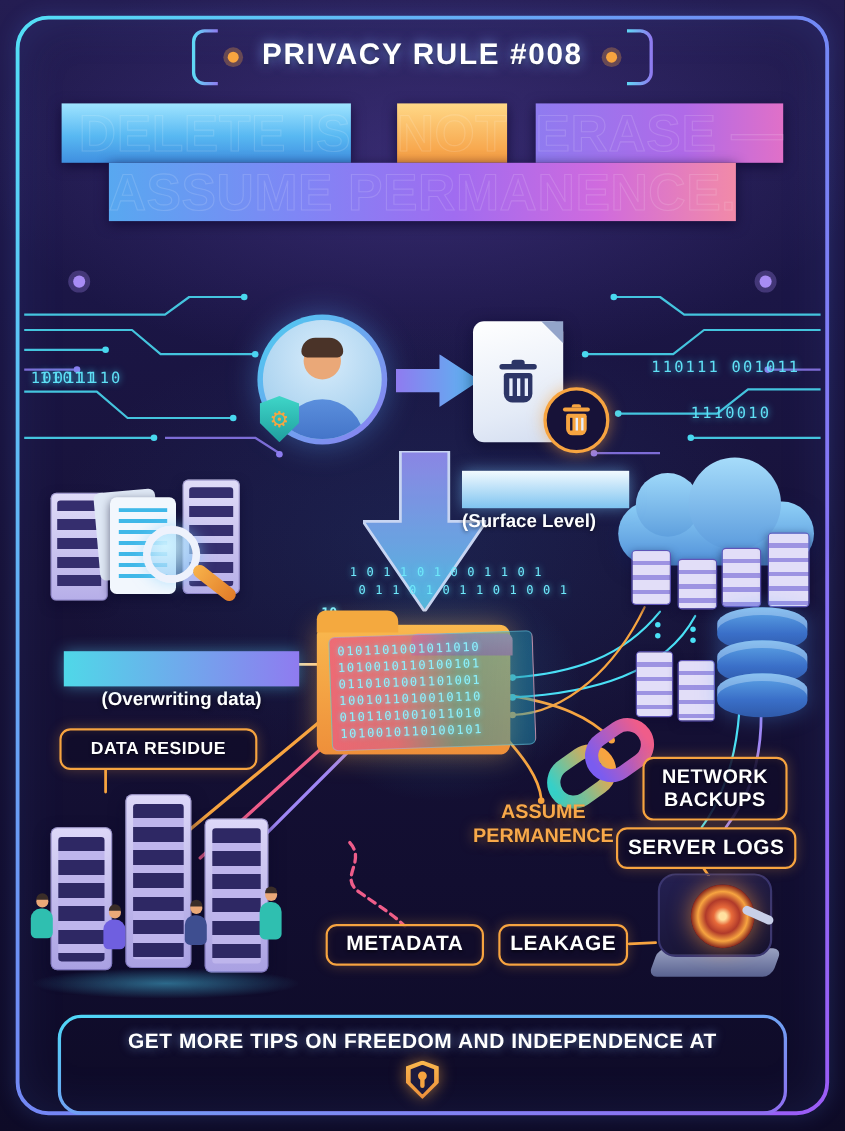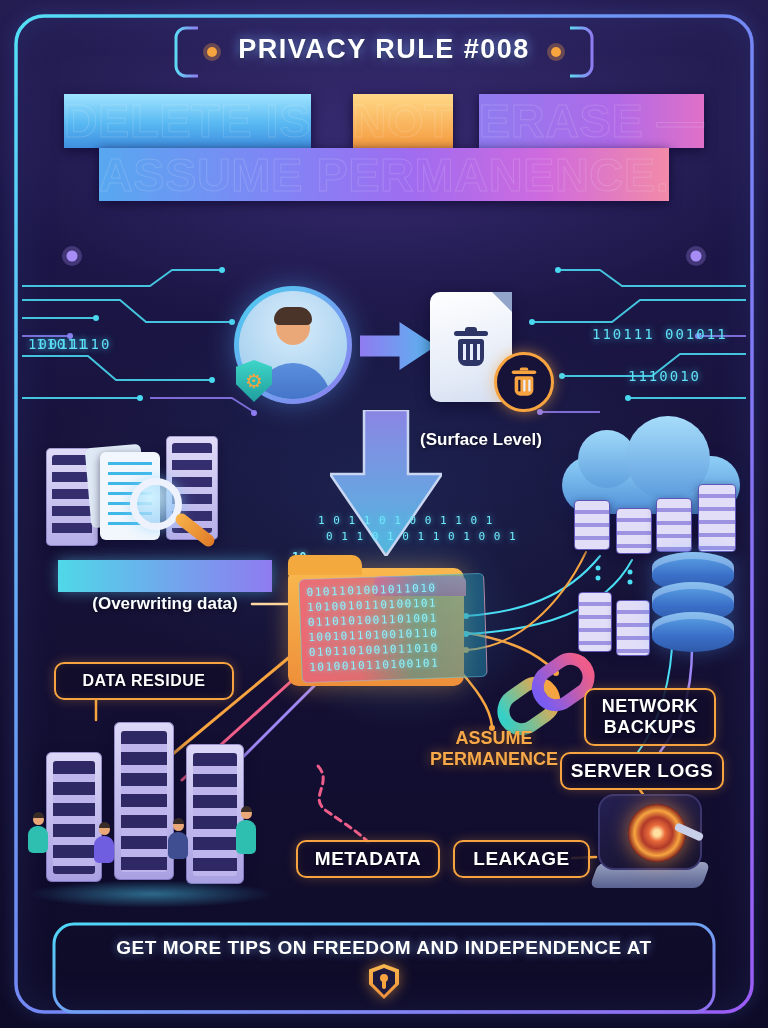--- a/index.html
+++ b/index.html
@@ -20,21 +20,21 @@
     box-shadow:inset 0 0 46px rgba(80,110,220,.16),0 0 18px rgba(90,140,255,.18);}
 
   
   .badge-label{position:absolute;top:34px;left:0;right:0;text-align:center;z-index:3;
     font-size:27px;font-weight:bold;color:#ffffff;letter-spacing:1.5px;
     text-shadow:0 0 12px rgba(130,170,255,.85),0 2px 4px rgba(0,0,0,.6);}
   .title{position:absolute;top:94px;left:0;right:0;text-align:center;z-index:3;line-height:1.14;}
   .t-line{font-size:47px;font-weight:800;letter-spacing:.5px;
     filter:drop-shadow(0 3px 6px rgba(15,8,50,.85));}
   .t-line span{display:inline-block;-webkit-text-stroke:1px rgba(255,255,255,.14);}
-  .t-seg1{background:linear-gradient(180deg,#9fe4ff 0%,#58b8f2 55%,#3f8fe0 100%);margin-right:28px;}
+  .t-seg1{background:linear-gradient(180deg,#9fe4ff 0%,#58b8f2 55%,#3f8fe0 100%);margin-right:28px;padding-left:16px;}
   .t-not{background:linear-gradient(180deg,#ffd887 0%,#f59a3e 100%);margin-right:12px;}
   .t-seg2{background:linear-gradient(90deg,#8f7bf0 0%,#b06ae8 60%,#e070c8 100%);}
   .t-l2{background:linear-gradient(90deg,#58a8f0 0%,#7f86f5 30%,#a06cf0 55%,#cf6ade 78%,#f28aa8 100%);}
 
   
   .cbin{position:absolute;z-index:1;font-family:"DejaVu Sans Mono",monospace;font-size:14px;
     color:#5fe0f5;letter-spacing:2px;text-shadow:0 0 7px rgba(70,220,255,.8);}
 
   
   .avatar{left:234px;top:286px;width:118px;height:118px;border-radius:50%;z-index:2;
@@ -79,39 +79,39 @@
   .trash-badge .trash{transform:scale(.72);}
   .arrow-down{left:330px;top:410px;width:112px;height:146px;z-index:2;}
 
   
   .deleting{left:420px;top:428px;z-index:3;}
   .deleting .big{font-size:30px;font-weight:800;
     background:linear-gradient(180deg,#f2faff,#7fc4f0);
     filter:drop-shadow(0 0 7px rgba(120,200,255,.5));}
   .deleting .sub,.eraising .sub{font-size:17px;font-weight:bold;color:#ffffff;margin-top:2px;
     text-shadow:0 1px 4px rgba(0,0,0,.6);}
-  .eraising{left:58px;top:560px;width:214px;text-align:center;z-index:3;}
+  .eraising{left:58px;top:592px;width:214px;text-align:center;z-index:3;}
   .eraising .big{font-size:28px;font-weight:800;
     background:linear-gradient(90deg,#4fd8e8,#8f7bf0);
     filter:drop-shadow(0 0 7px rgba(90,210,255,.45));}
   .assume{left:406px;top:728px;width:176px;text-align:center;z-index:3;
     color:#f8a94a;font-weight:800;font-size:18px;line-height:1.18;
     text-shadow:0 0 12px rgba(247,164,64,.55),0 1px 3px rgba(0,0,0,.6);}
 
   
   .label-box{position:absolute;z-index:3;border:2.5px solid #f7a440;border-radius:10px;
     background:rgba(17,13,42,.88);color:#ffffff;font-weight:bold;box-sizing:border-box;
     display:flex;align-items:center;justify-content:center;text-align:center;
     box-shadow:0 0 12px rgba(247,164,64,.28),inset 0 0 8px rgba(247,164,64,.12);
     letter-spacing:.5px;text-shadow:0 1px 3px rgba(0,0,0,.6);}
   .bx-residue{left:54px;top:662px;width:180px;height:38px;font-size:16px;}
   .bx-backups{left:584px;top:688px;width:132px;height:58px;font-size:18px;line-height:1.15;padding:4px;}
   .bx-logs{left:560px;top:752px;width:164px;height:38px;font-size:19px;}
   .bx-meta{left:296px;top:840px;width:144px;height:38px;font-size:19px;}
-  .bx-leak{left:453px;top:840px;width:137px;height:38px;font-size:19px;}
+  .bx-leak{left:453px;top:840px;width:118px;height:38px;font-size:19px;}
 
   
   .cloud-group{left:558px;top:428px;width:192px;height:150px;z-index:2;}
   .cloud{position:absolute;left:4px;top:28px;width:178px;height:58px;border-radius:40px;
     background:linear-gradient(180deg,#8fd0f7,#4f8fd8);box-shadow:0 6px 16px rgba(20,30,90,.5);}
   .cloud::before{content:"";position:absolute;left:16px;top:-26px;width:58px;height:58px;border-radius:50%;
     background:linear-gradient(180deg,#9ed8f9,#5fa0de);}
   .cloud::after{content:"";position:absolute;left:64px;top:-40px;width:84px;height:84px;border-radius:50%;
     background:linear-gradient(180deg,#a6dcfa,#5b9bdd);}
   .stack{position:absolute;border-radius:4px;z-index:2;
@@ -407,20 +407,21 @@
     <defs>
       <linearGradient id="downGrad" x1="0" y1="0" x2="0" y2="1">
         <stop offset="0" stop-color="#948ef0"></stop>
           <stop offset="1" stop-color="#55c4ea"></stop>
       </linearGradient>
     </defs>
     <polygon points="34,0 78,0 78,64 112,64 56,146 0,64 34,64" fill="url(#downGrad)" stroke="#d6e4ff" stroke-width="2.5" opacity=".93"></polygon>
   </svg>
 
   <div class="abs deleting">
+    <div class="big gtext">DELETING</div>
     <div class="sub">(Surface Level)</div>
   </div>
 
   <div class="abs cloud-group">
     <div class="cloud"></div>
     <div class="stack cg-s1"></div>
     <div class="stack cg-s2"></div>
     <div class="stack cg-s3"></div>
     <div class="stack cg-s4"></div>
   </div>

